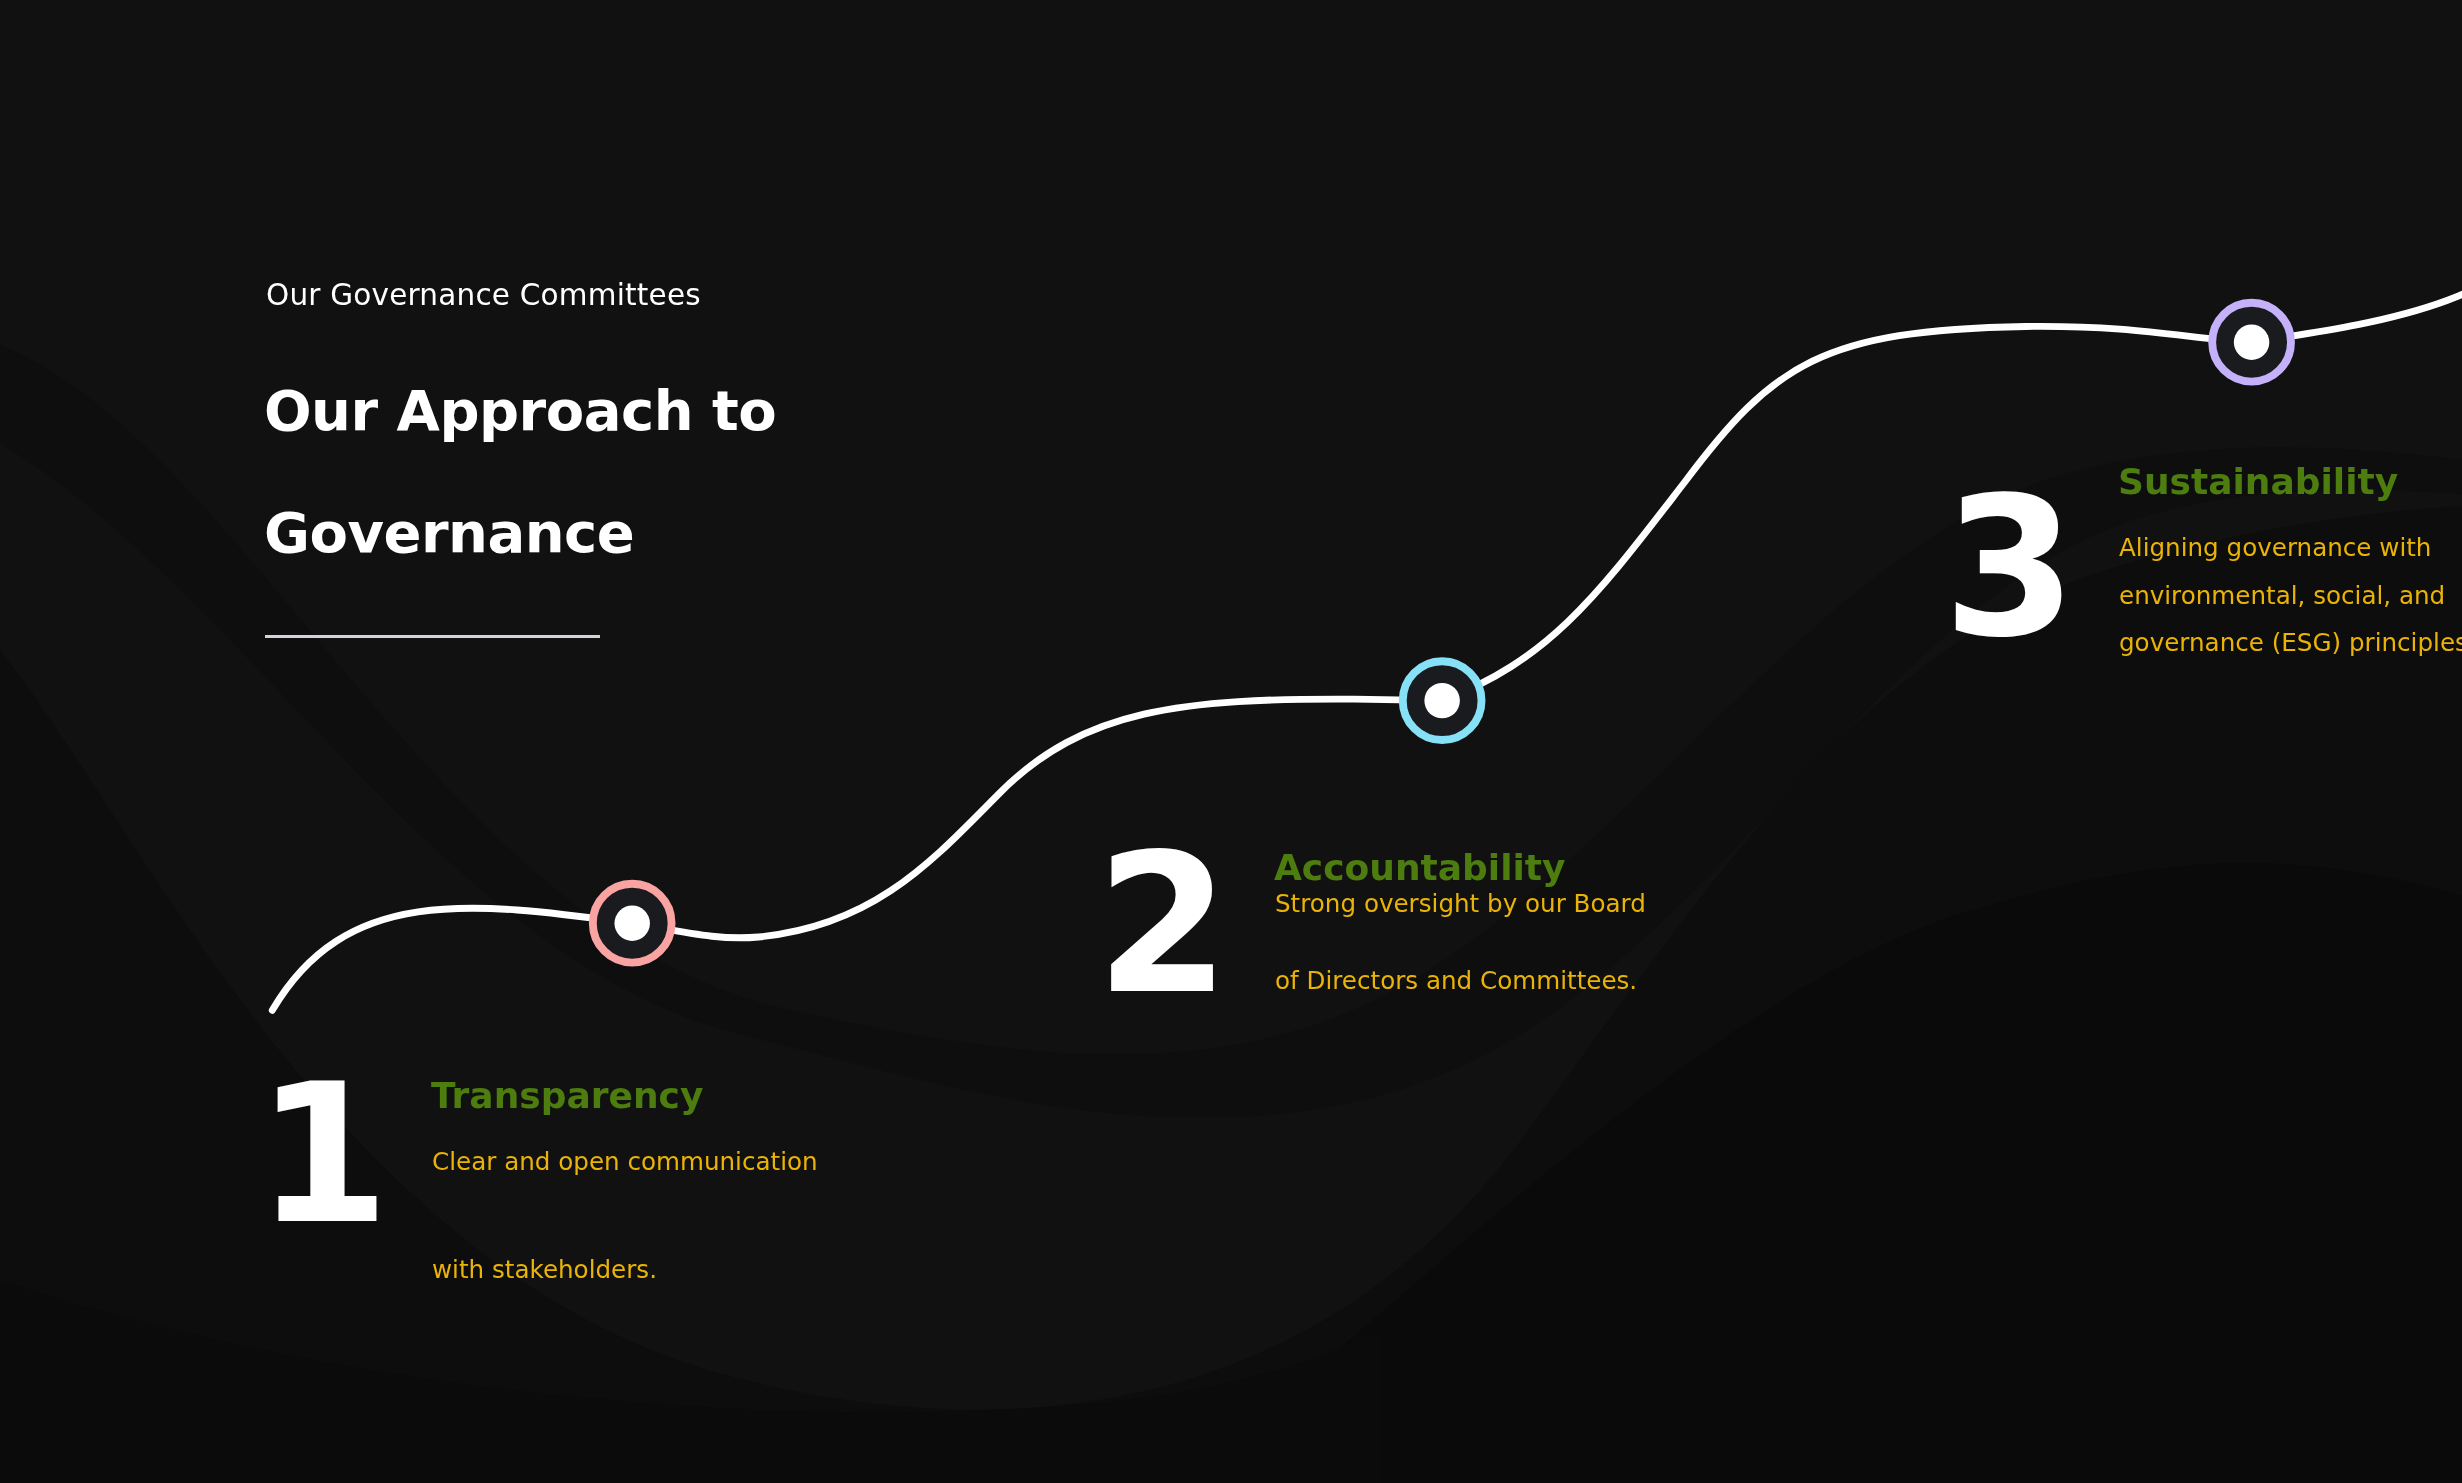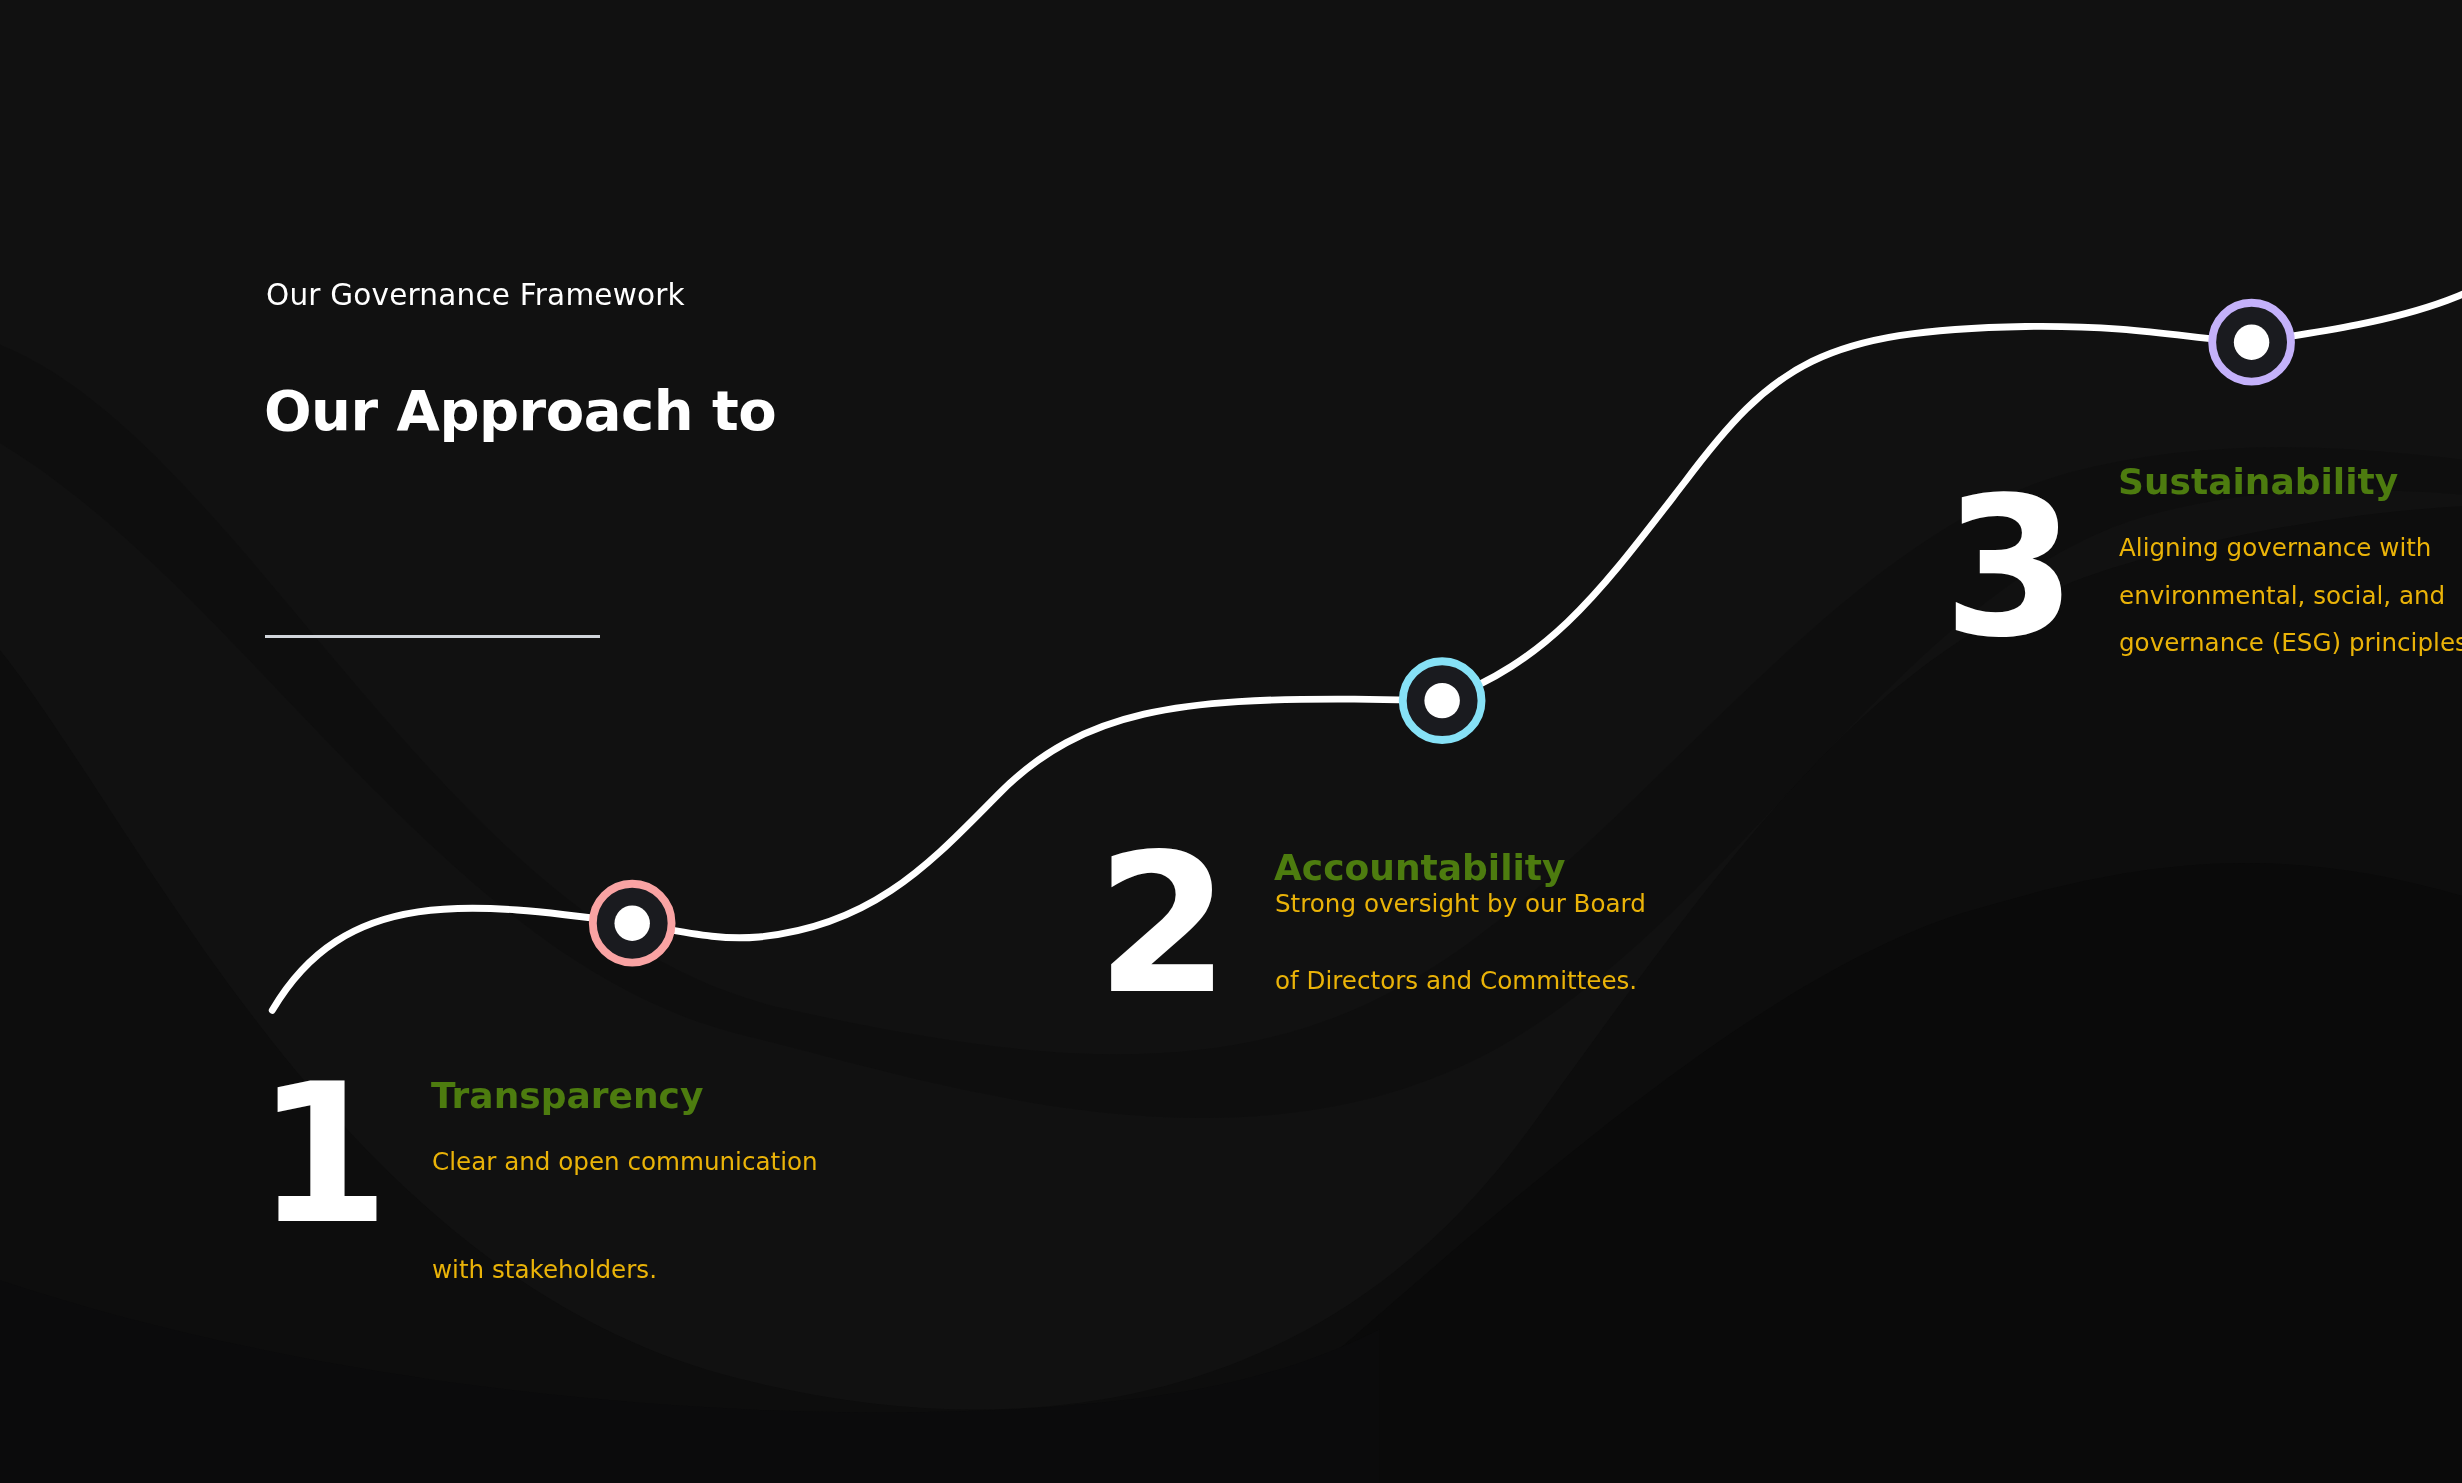--- a/index.html
+++ b/index.html
@@ -46,23 +46,24 @@
 
   <path d="M0,1320 C300,1700 700,2600 1500,2800 C2100,2950 2700,2850 3100,2300 C3500,1750 3800,1300 4300,1150 C4800,1000 5300,1000 5760,1050 L5760,3012 L0,3012 Z" fill="#0d0d0d"></path>
 
   <path d="M0,700 C500,900 900,1900 1600,2050 C2100,2160 2500,2200 2850,2000 C3300,1750 3700,1100 4200,960 C4700,830 5200,980 5760,1040 L5760,1080 C5300,1060 4800,920 4350,1050 C3850,1200 3500,1900 3000,2150 C2500,2400 1900,2200 1500,2100 C900,1950 500,1200 0,900 Z" fill="#0e0e0e" opacity="0.9"></path>
 
   <path d="M2400,3012 C2900,2600 3500,2000 4000,1850 C4300,1760 4600,1700 5000,1820 C5300,1910 5550,2000 5760,2050 L5760,3012 Z" fill="#0a0a0a"></path>
 
   <path d="M0,2600 C600,2800 1400,2900 2100,2860 C2400,2840 2600,2800 2800,2700 L2800,3012 L0,3012 Z" fill="#0b0b0c"></path>
 </svg>
 
-<div class="abs eyebrow">Our Governance Framework</div>
+<div class="abs eyebrow">Our Governance Committees</div>
 <div class="abs title">
   <div>Our Approach to</div>
+  <div>Governance</div>
 </div>
 <div class="abs divider"></div>
 
 <svg class="curve-svg" viewBox="0 0 5760 3012">
   <path d="M552,2052
            C700,1800 950,1830 1283,1875
            C1400,1895 1460,1910 1540,1903
            C1780,1880 1900,1740 2030,1610
            C2200,1440 2400,1418 2750,1420
            L2928,1423

